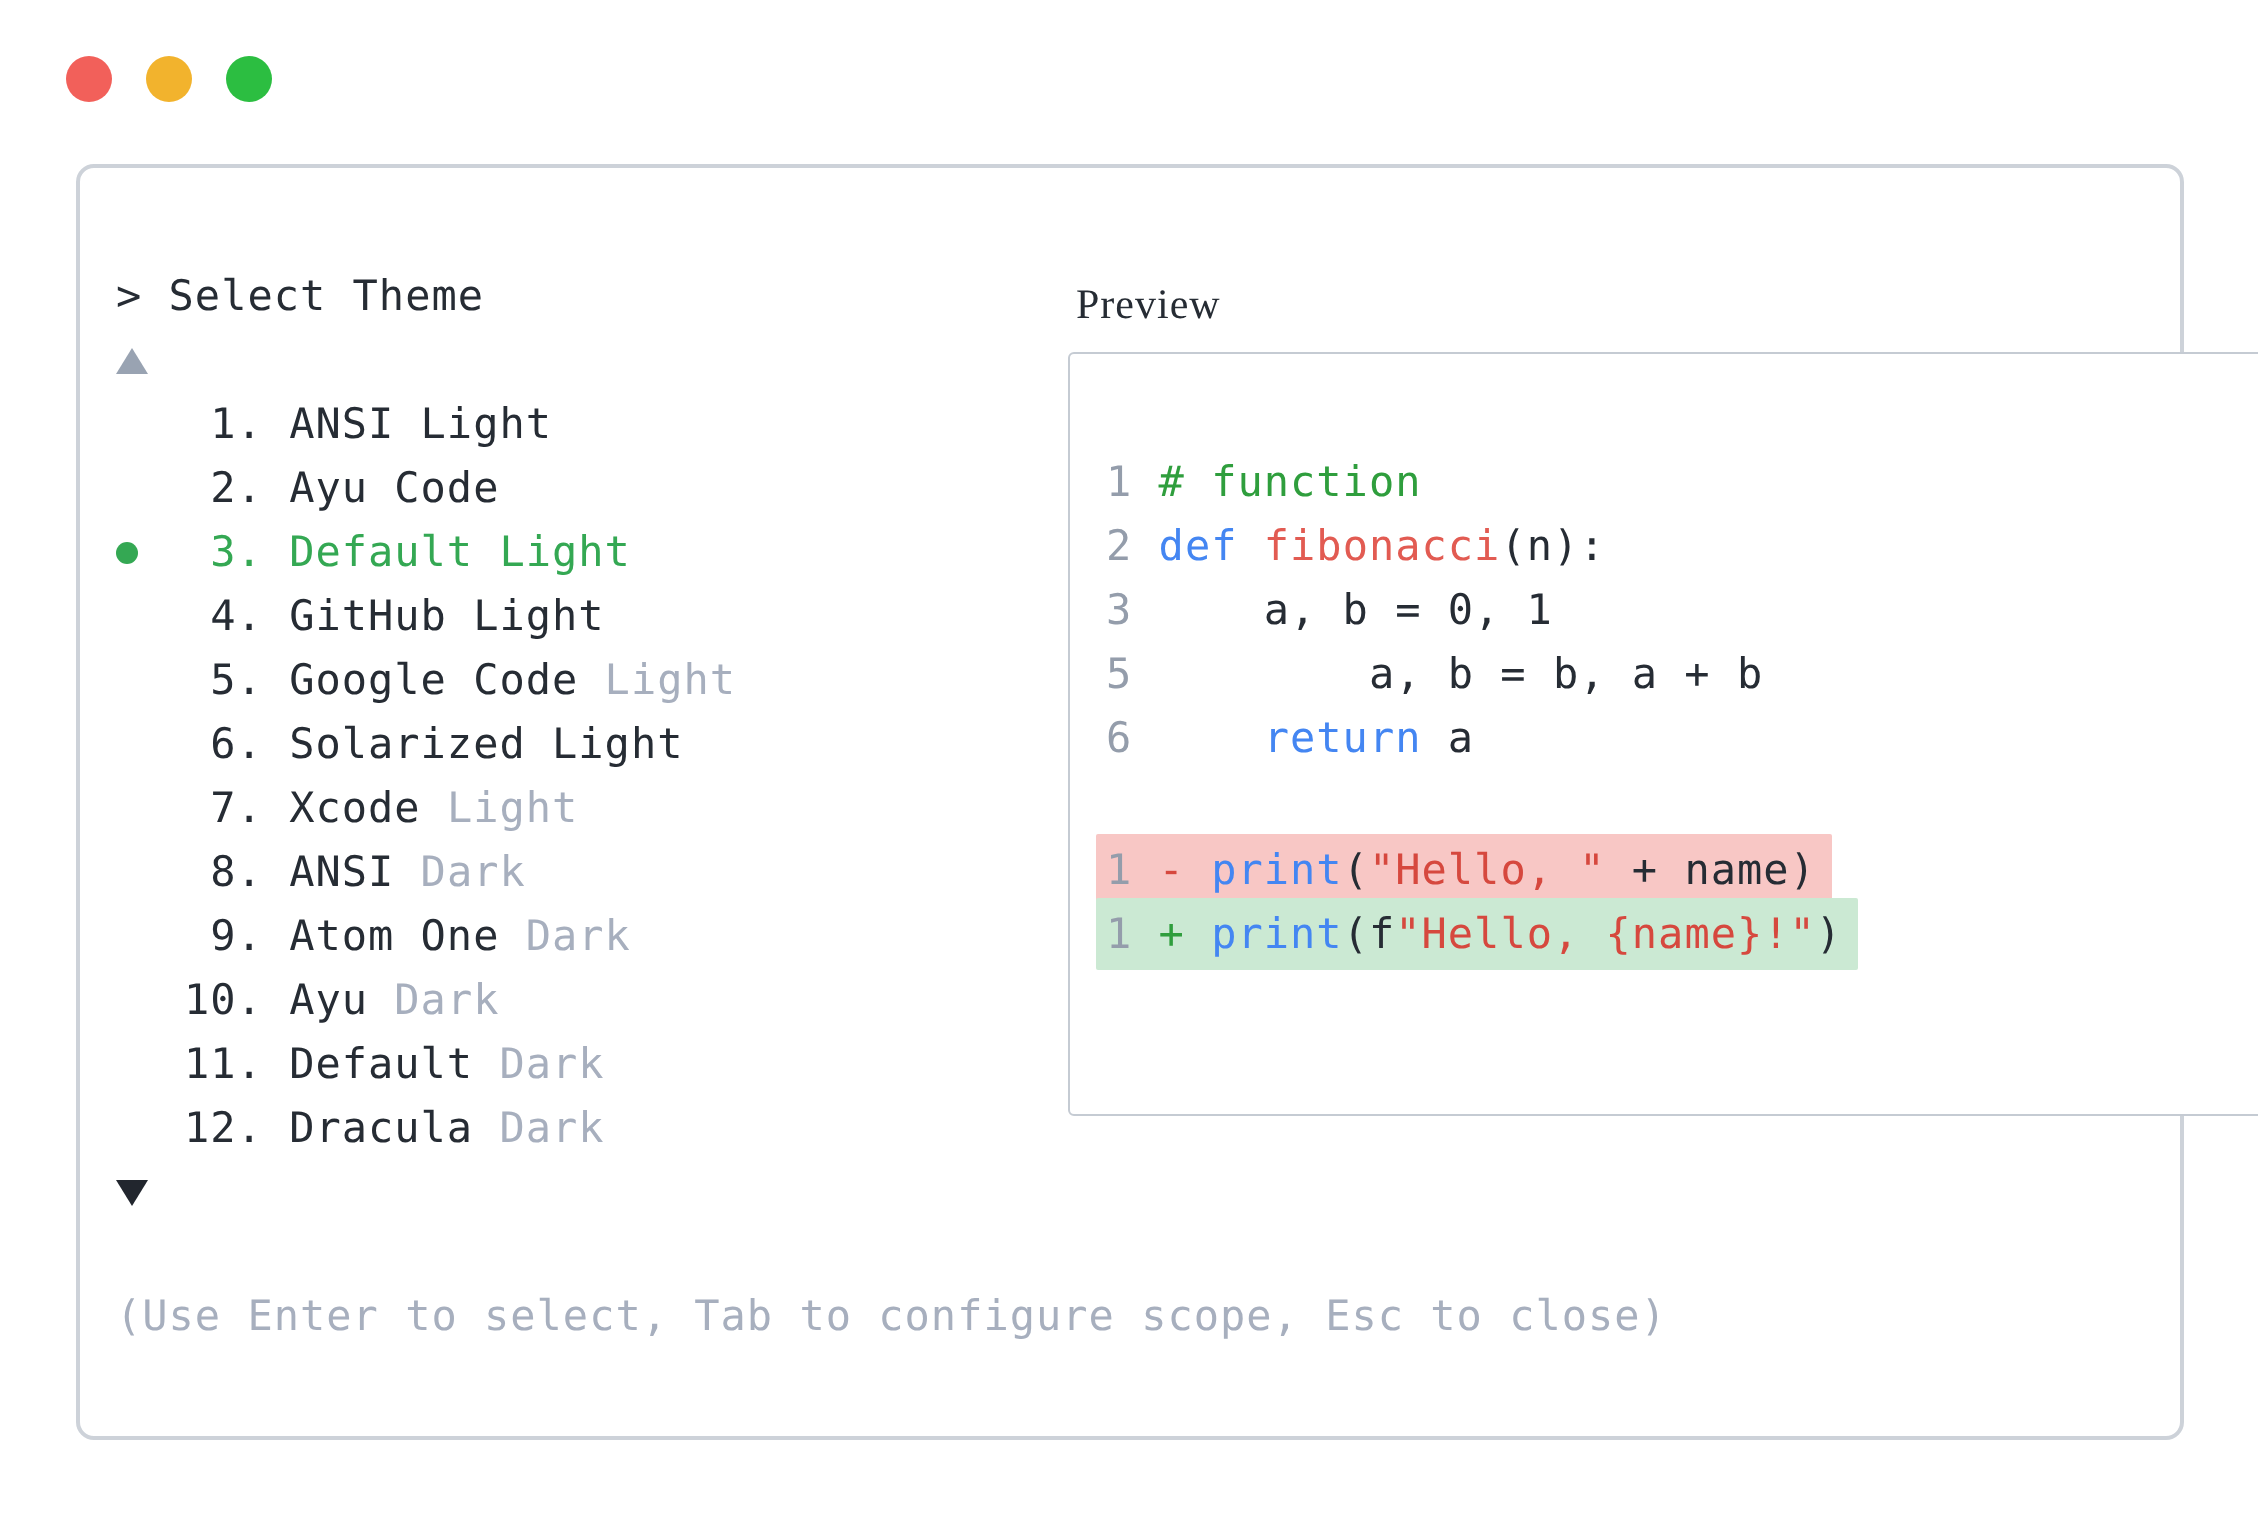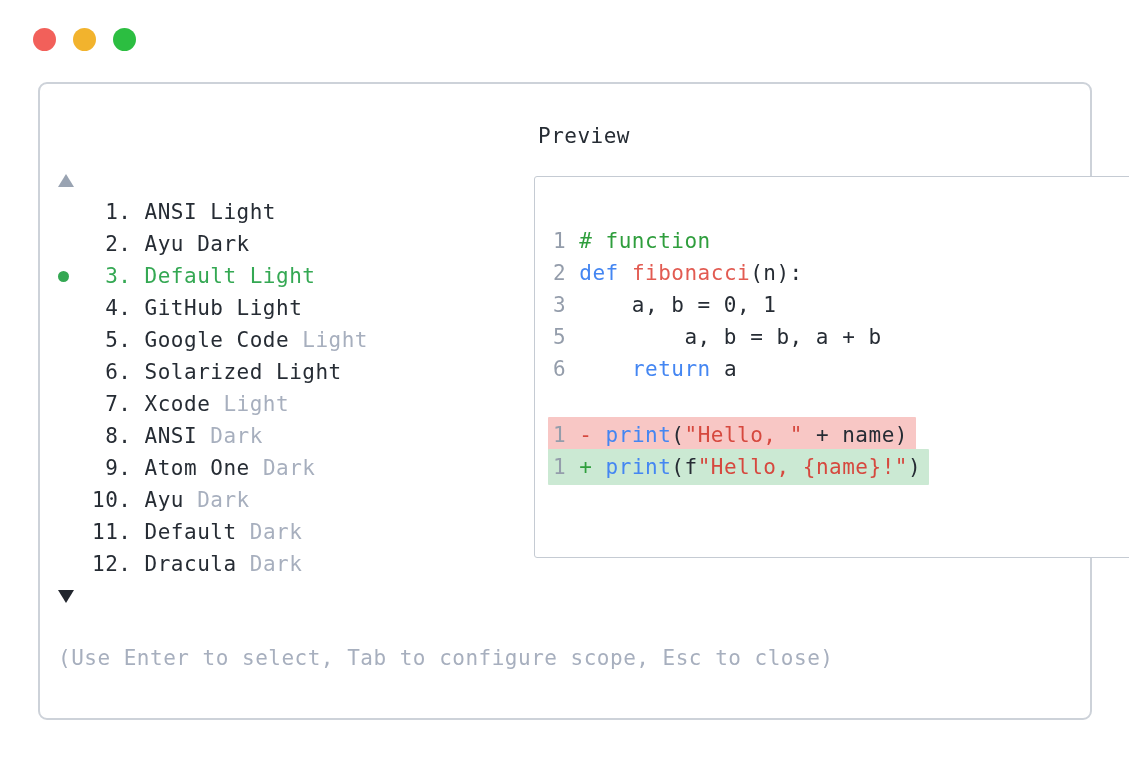--- a/index.html
+++ b/index.html
@@ -26,21 +26,21 @@
   .scroll-up{position:absolute;left:18px;top:80px;height:32px;display:flex;align-items:center;}
   .tri-up{width:0;height:0;border-left:8px solid transparent;border-right:8px solid transparent;border-bottom:13px solid var(--scroll-up);}
   .scroll-down{position:absolute;left:18px;top:496px;height:32px;display:flex;align-items:center;}
   .tri-down{width:0;height:0;border-left:8px solid transparent;border-right:8px solid transparent;border-top:13px solid var(--scroll-down);}
   .list{position:absolute;left:18px;top:112px;}
   .row{height:32px;display:flex;align-items:center;white-space:pre;}
   .row.selected{color:var(--selected-green);}
   .dot{width:11px;height:11px;border-radius:50%;background:var(--selected-green);margin-right:23px;flex:none;}
   .muted{color:var(--muted);}
   .help{position:absolute;left:18px;top:558px;height:32px;line-height:32px;color:var(--muted);white-space:pre;}
-  .preview-title{position:absolute;left:498px;top:36px;height:32px;line-height:32px;}
+  .preview-title{position:absolute;left:498px;top:52px;height:32px;line-height:32px;font-family:Liberation Serif, serif;}
   .preview-box{
     position:absolute;left:494px;top:92px;width:612px;height:382px;box-sizing:border-box;
     border:1px solid var(--box-border);border-radius:3px;background:#fff;
     padding:48px 12px 0 18px;overflow:hidden;
   }
   .crow{height:32px;line-height:32px;white-space:pre;}
   .spacer{height:32px;}
   .ln{color:var(--line-num);}
   .tk-t{color:var(--text);}
   .tk-c{color:var(--code-comment);}
@@ -57,28 +57,29 @@
 <body>
 
 <div class="stage">
   <div class="lights">
     <span class="light" style="background: rgb(242, 96, 90);"></span>
     <span class="light" style="background: rgb(242, 179, 45);"></span>
     <span class="light" style="background: rgb(44, 190, 65);"></span>
   </div>
 
   <div class="panel">
+    <div class="prompt">&gt; Select Theme</div>
 
     <div class="scroll-up">
         <i class="tri-up"></i>
       </div>
 
     <div class="list">
         <div class="row"><span class="dot" style="visibility: hidden;"></span><span class="num"> 1. </span><span>ANSI Light</span></div>
-        <div class="row"><span class="dot" style="visibility: hidden;"></span><span class="num"> 2. </span><span>Ayu Dark</span></div>
+        <div class="row"><span class="dot" style="visibility: hidden;"></span><span class="num"> 2. </span><span>Ayu Code</span></div>
         <div class="row selected"><span class="dot"></span><span class="num"> 3. </span><span>Default Light</span></div>
         <div class="row"><span class="dot" style="visibility: hidden;"></span><span class="num"> 4. </span><span>GitHub Light</span></div>
         <div class="row"><span class="dot" style="visibility: hidden;"></span><span class="num"> 5. </span><span>Google Code </span><span class="muted">Light</span></div>
         <div class="row"><span class="dot" style="visibility: hidden;"></span><span class="num"> 6. </span><span>Solarized Light</span></div>
         <div class="row"><span class="dot" style="visibility: hidden;"></span><span class="num"> 7. </span><span>Xcode </span><span class="muted">Light</span></div>
         <div class="row"><span class="dot" style="visibility: hidden;"></span><span class="num"> 8. </span><span>ANSI </span><span class="muted">Dark</span></div>
         <div class="row"><span class="dot" style="visibility: hidden;"></span><span class="num"> 9. </span><span>Atom One </span><span class="muted">Dark</span></div>
         <div class="row"><span class="dot" style="visibility: hidden;"></span><span class="num">10. </span><span>Ayu </span><span class="muted">Dark</span></div>
         <div class="row"><span class="dot" style="visibility: hidden;"></span><span class="num">11. </span><span>Default </span><span class="muted">Dark</span></div>
         <div class="row"><span class="dot" style="visibility: hidden;"></span><span class="num">12. </span><span>Dracula </span><span class="muted">Dark</span></div>

